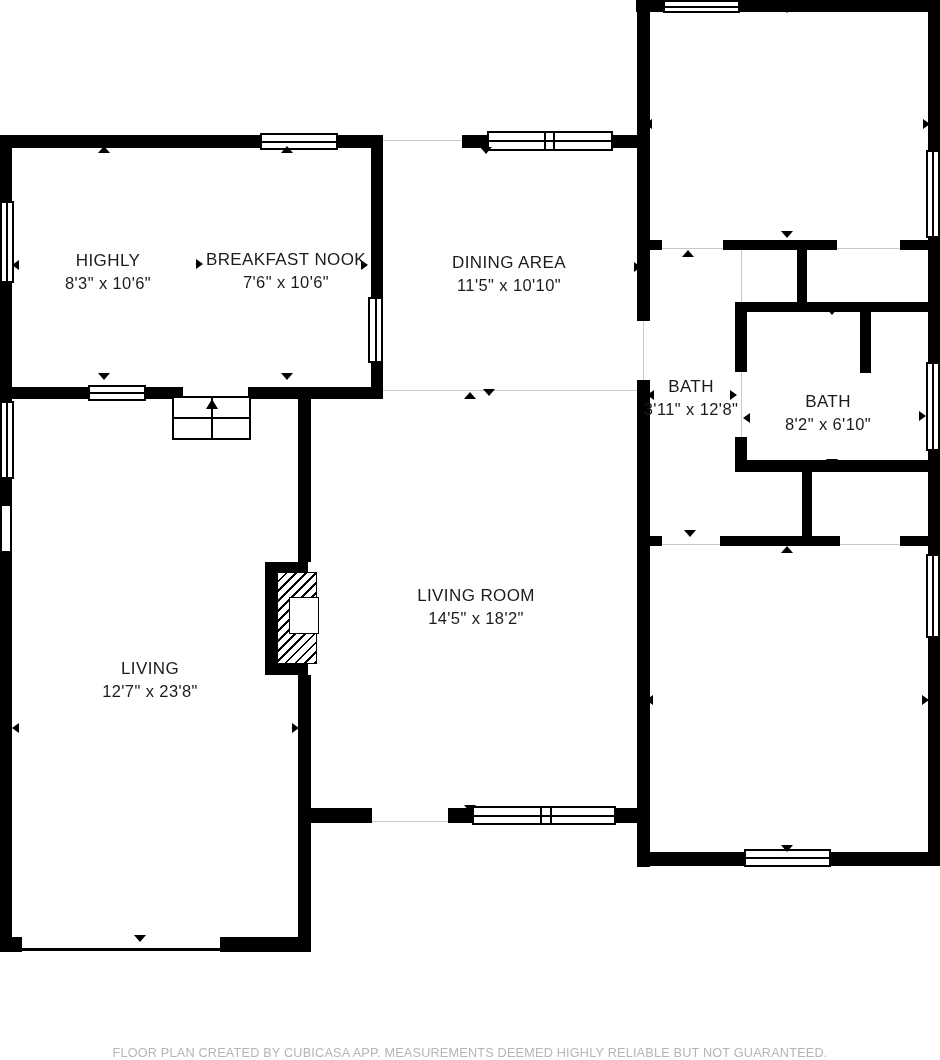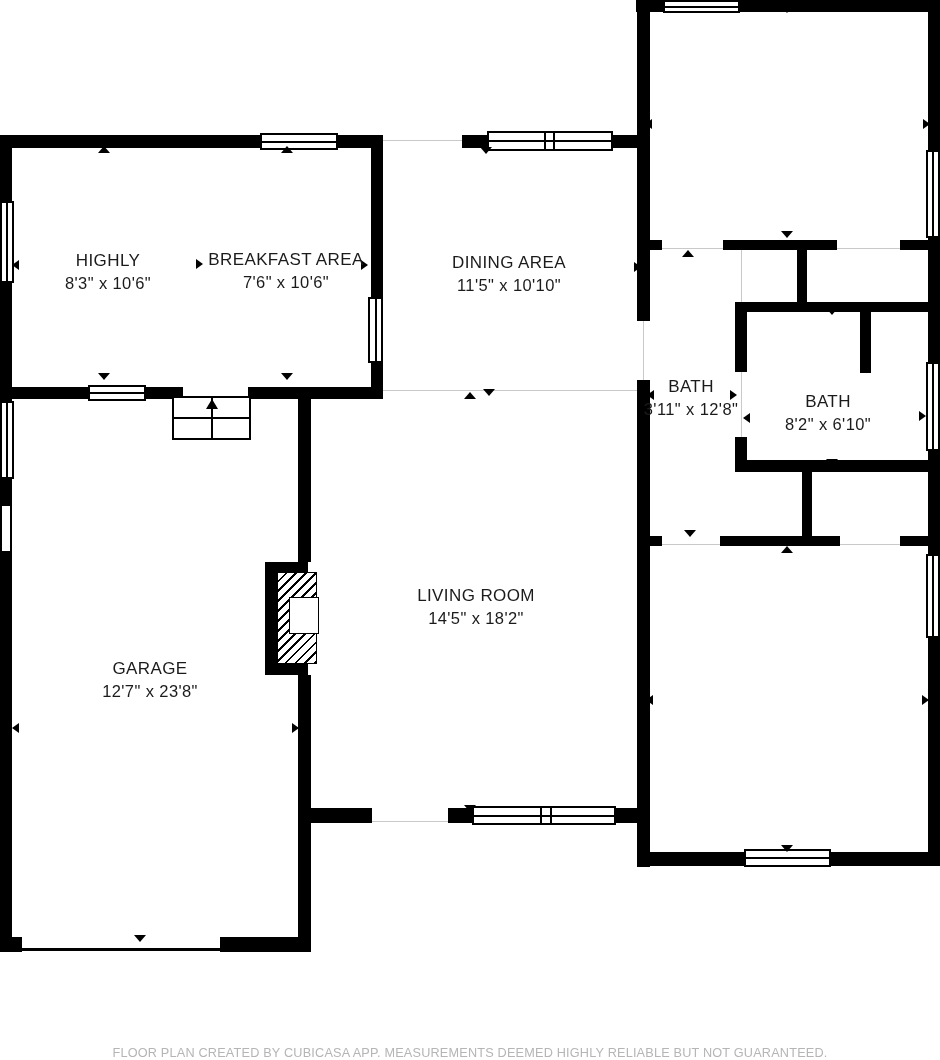--- a/index.html
+++ b/index.html
@@ -59,41 +59,41 @@
     <div class="steps-hline"></div>
     <div class="steps-arrow-stem"></div>
     <div class="steps-arrow-head"></div>
   </div>
 
   <div class="room-label" style="left:108px;top:272px">
     <div class="room-name">HIGHLY</div>
     <div class="room-dims">8'3" x 10'6"</div>
   </div>
   <div class="room-label" style="left:286px;top:271px">
-    <div class="room-name">BREAKFAST AREA</div>
+    <div class="room-name">BREAKFAST NOOK</div>
     <div class="room-dims">7'6" x 10'6"</div>
   </div>
   <div class="room-label" style="left:509px;top:274px">
     <div class="room-name">DINING AREA</div>
     <div class="room-dims">11'5" x 10'10"</div>
   </div>
   <div class="room-label" style="left:691px;top:398px">
     <div class="room-name">BATH</div>
     <div class="room-dims">3'11" x 12'8"</div>
   </div>
   <div class="room-label" style="left:828px;top:413px">
     <div class="room-name">BATH</div>
     <div class="room-dims">8'2" x 6'10"</div>
   </div>
   <div class="room-label" style="left:476px;top:607px">
     <div class="room-name">LIVING ROOM</div>
     <div class="room-dims">14'5" x 18'2"</div>
   </div>
   <div class="room-label" style="left:150px;top:680px">
-    <div class="room-name">GARAGE</div>
+    <div class="room-name">LIVING</div>
     <div class="room-dims">12'7" x 23'8"</div>
   </div>
 
   <div class="footer">FLOOR PLAN CREATED BY CUBICASA APP. MEASUREMENTS DEEMED HIGHLY RELIABLE BUT NOT GUARANTEED.</div>
 <div class="wall" style="left: 0px; top: 135px; width: 260px; height: 13px;"></div>
     <div class="wall" style="left: 337px; top: 135px; width: 46px; height: 13px;"></div>
     <div class="wall" style="left: 0px; top: 135px; width: 12px; height: 66px;"></div>
     <div class="wall" style="left: 0px; top: 283px; width: 12px; height: 104px;"></div>
     <div class="wall" style="left: 0px; top: 387px; width: 89px; height: 12px;"></div>
     <div class="wall" style="left: 146px; top: 387px; width: 37px; height: 12px;"></div>

